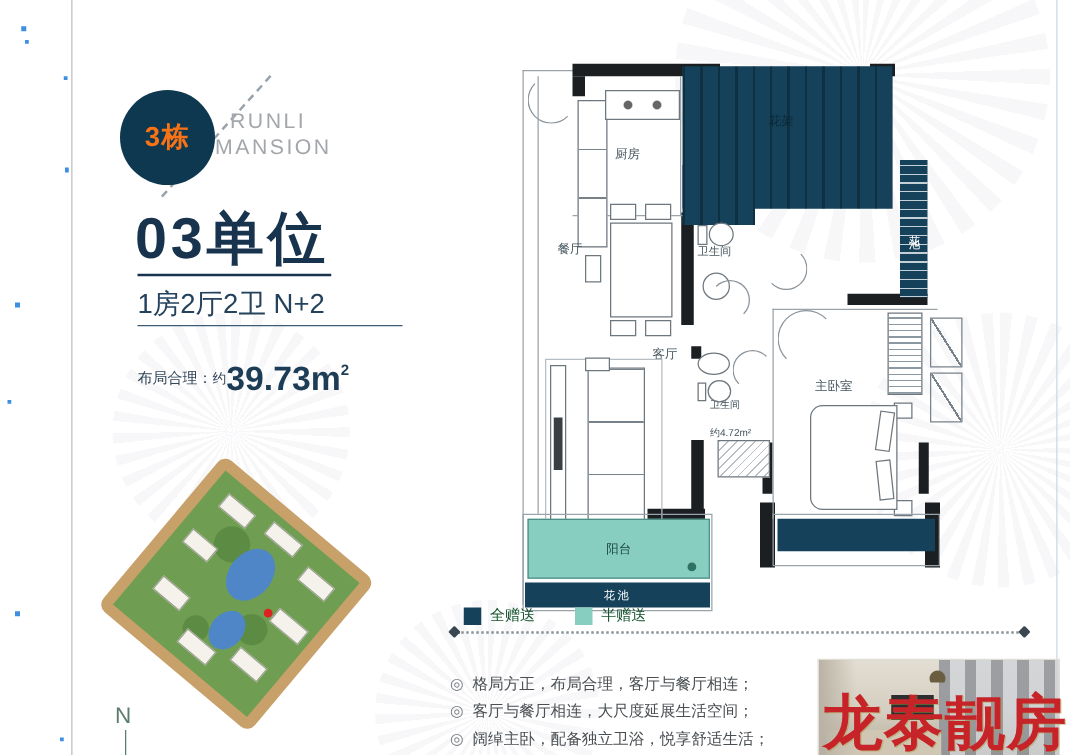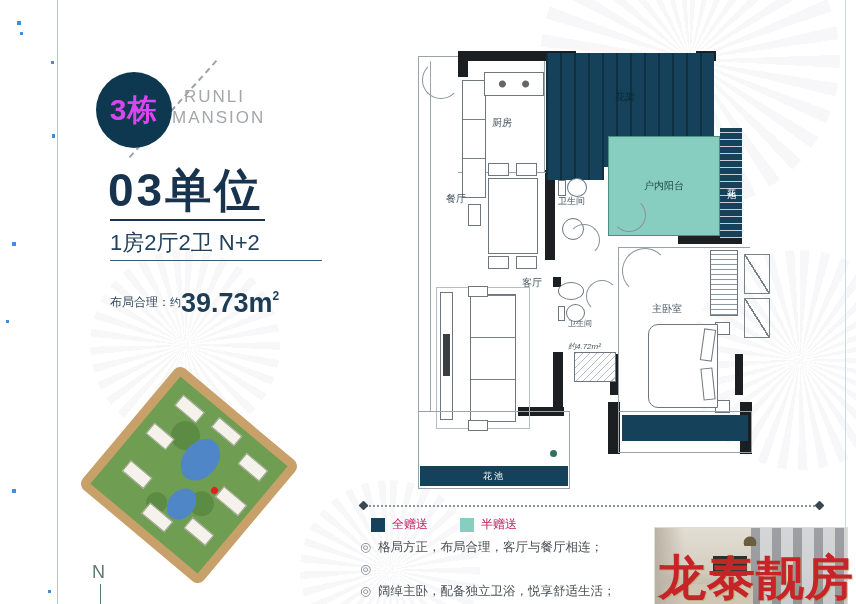--- a/index.html
+++ b/index.html
@@ -20,38 +20,38 @@
        border-color:transparent transparent #8a939b #8a939b;border-radius:50%;}
   .speck{position:absolute;background:#3f8fe0;}
   .hatch-v{background-image:repeating-linear-gradient(90deg,rgba(0,0,0,.28) 0 2px,transparent 2px 14px);}
   .hatch-h{background-image:repeating-linear-gradient(0deg,rgba(255,255,255,.75) 0 1px,transparent 1px 7px);}
   .wardrobe{background-image:repeating-linear-gradient(0deg,#8a99a2 0 1px,#ffffff 1px 5px);}
   .shower{background-image:repeating-linear-gradient(135deg,#b9bfc4 0 1px,transparent 1px 5px);}
   .winbox{position:absolute;border:1px solid #77828a;box-sizing:border-box;
        background:linear-gradient(to top right,transparent 48%,#77828a 48%,#77828a 52%,transparent 52%);}
   .badge{position:absolute;left:96px;top:72px;width:76px;height:76px;border-radius:50%;
        background:#0e384f;display:flex;align-items:center;justify-content:center;z-index:4;}
-  .badge span{color:#d946ef;font-size:30px;font-weight:bold;letter-spacing:1px;}
+  .badge span{color:#f97316;font-size:22px;font-weight:bold;letter-spacing:1px;}
   .dash-diag{position:absolute;left:108px;top:108px;width:130px;border-top:2px dashed #9aa3ab;
        transform:rotate(-48deg);z-index:3;}
   .brand{position:absolute;left:172px;top:86px;color:#a3a7ab;font-size:17px;letter-spacing:2px;
        line-height:21px;z-index:4;}
   .brand .l1{padding-left:12px;display:block;}
   .unit-title{position:absolute;left:108px;top:160px;color:#17334d;font-size:46px;font-weight:900;
        letter-spacing:3px;}
   .title-rule{position:absolute;left:110px;top:219px;width:155px;height:2px;background:#17334d;}
   .unit-layout{position:absolute;left:110px;top:228px;color:#25425c;font-size:22px;}
   .layout-rule{position:absolute;left:110px;top:260px;width:212px;height:1px;background:#3c5b74;}
   .area{position:absolute;left:110px;top:288px;color:#33475a;}
   .area .cap{font-size:12px;vertical-align:6px;}
   .area .approx{font-size:11px;vertical-align:6px;}
   .area .num{font-size:27px;font-weight:bold;color:#1d3c55;}
   .area .sup{font-size:12px;vertical-align:12px;font-weight:bold;color:#1d3c55;}
   .legend-row{position:absolute;left:371px;top:484px;display:flex;align-items:center;gap:7px;
-       font-size:12px;color:#be185d;margin-top:32px;}
+       font-size:12px;color:#14532d;}
   .sw{width:14px;height:14px;display:inline-block;}
   .sep{position:absolute;left:366px;top:505px;width:452px;border-top:2px dotted #8b949b;}
   .sep-dot{position:absolute;width:7px;height:7px;background:#3a4750;transform:rotate(45deg);border-radius:1px;}
   .features{position:absolute;left:360px;top:536px;font-size:12.5px;color:#4a4f53;line-height:22px;}
   .features .row{display:flex;gap:7px;}
   .features .b{color:#7a8288;}
   .photo{position:absolute;left:654px;top:527px;width:192px;height:77px;overflow:hidden;
        background:linear-gradient(180deg,#e3ded3 0%,#d4cec0 55%,#b3a896 100%);border:1px solid #e0ddd6;}
   .wm{position:absolute;left:658px;top:546px;font-size:48px;font-weight:900;color:#c7242a;
        letter-spacing:1px;white-space:nowrap;z-index:60;text-shadow:1px 1px 0 rgba(170,150,60,.45);}
@@ -165,35 +165,32 @@
   <div class="furn" style="left:78px;top:214px;width:21px;height:13px;"></div>
   <div class="furn" style="left:106px;top:214px;width:21px;height:13px;"></div>
   <div class="furn" style="left:58px;top:162px;width:13px;height:22px;"></div>
 
   <div class="lbl-sm" style="left:148px;top:153px;font-size:9px;">卫生间</div>
   <div class="furn" style="left:148px;top:138px;width:8px;height:16px;"></div>
   <div class="furn" style="left:157px;top:136px;width:20px;height:19px;border-radius:50%;"></div>
   <div class="furn" style="left:152px;top:176px;width:22px;height:22px;border-radius:50%;"></div>
   <div class="arc" style="left:158px;top:182px;width:32px;height:32px;transform:rotate(180deg);"></div>
 
-  <div class="teal" style="left:198px;top:94px;width:112px;height:100px;display:flex;align-items:center;justify-content:center;">
-    <span class="lbl" style="position:static;color:#1f4a44;">户内阳台</span>
-  </div>
   <div class="arc" style="left:202px;top:156px;width:34px;height:34px;transform:rotate(270deg);"></div>
 
   <div class="lbl" style="left:112px;top:234px;">客厅</div>
   <div class="outline" style="left:26px;top:245px;width:94px;height:142px;border-color:#b6bdc3;"></div>
   <div class="furn" style="left:30px;top:250px;width:13px;height:128px;"></div>
   <div class="abs" style="left:33px;top:292px;width:7px;height:42px;background:#3a3f44;"></div>
   <div class="furn" style="left:60px;top:252px;width:46px;height:128px;background-image:repeating-linear-gradient(0deg,transparent 0 41px,#77818a 41px 42px);"></div>
   <div class="furn" style="left:58px;top:244px;width:20px;height:11px;"></div>
   <div class="furn" style="left:58px;top:378px;width:20px;height:11px;"></div>
 
   <div class="lbl-sm" style="left:158px;top:276px;">卫生间</div>
-  <div class="lbl-sm" style="left:158px;top:299px;font-style:italic;">约4.72m²</div>
+  <div class="lbl-sm" style="left:158px;top:299px;">约4.72m²</div>
   <div class="furn" style="left:148px;top:240px;width:26px;height:18px;border-radius:50%;"></div>
   <div class="furn" style="left:148px;top:264px;width:7px;height:15px;"></div>
   <div class="furn" style="left:156px;top:262px;width:19px;height:18px;border-radius:50%;"></div>
   <div class="furn shower" style="left:164px;top:310px;width:42px;height:30px;"></div>
   <div class="arc" style="left:176px;top:238px;width:32px;height:32px;transform:rotate(90deg);"></div>
 
   <div class="thin" style="left:208px;top:205px;width:132px;height:1px;"></div>
   <div class="thin" style="left:208px;top:205px;width:1px;height:168px;"></div>
   <div class="arc" style="left:212px;top:206px;width:46px;height:46px;transform:rotate(90deg);"></div>
   <div class="lbl" style="left:242px;top:260px;">主卧室</div>
@@ -203,20 +200,23 @@
   <div class="furn" style="left:305px;top:280px;width:15px;height:13px;"></div>
   <div class="furn" style="left:305px;top:358px;width:15px;height:13px;"></div>
   <div class="furn" style="left:238px;top:282px;width:70px;height:84px;border-radius:10px 0 0 10px;"></div>
   <div class="furn" style="left:292px;top:287px;width:12px;height:32px;transform:rotate(8deg);"></div>
   <div class="furn" style="left:292px;top:326px;width:12px;height:32px;transform:rotate(-6deg);"></div>
 
   <div class="outline" style="left:208px;top:369px;width:134px;height:42px;border-color:#9aa3aa;"></div>
   <div class="navy" style="left:212px;top:373px;width:126px;height:26px;"></div>
 
   <div class="outline" style="left:8px;top:369px;width:152px;height:78px;border-color:#9aa3aa;"></div>
+  <div class="teal" style="left:12px;top:373px;width:146px;height:48px;display:flex;align-items:center;justify-content:center;">
+    <span class="lbl" style="position:static;color:#1f4a44;">阳台</span>
+  </div>
   <div class="abs" style="left:140px;top:408px;width:7px;height:7px;border-radius:50%;background:#2f7263;"></div>
   <div class="navy" style="left:10px;top:424px;width:148px;height:20px;display:flex;align-items:center;justify-content:center;">
     <span style="color:#fff;font-size:9px;letter-spacing:2px;">花池</span>
   </div>
 </div>
 
 <div class="legend-row">
   <span class="sw" style="background:#15425a;"></span>
   <span>全赠送</span>
   <span style="width:18px;"></span>
@@ -228,20 +228,21 @@
 <div class="sep-dot" style="left:360px;top:502px;"></div>
 <div class="sep-dot" style="left:816px;top:502px;"></div>
 
 <div class="features">
   <div class="row">
     <span class="b">◎</span>
     <span>格局方正，布局合理，客厅与餐厅相连；</span>
   </div>
   <div class="row">
     <span class="b">◎</span>
+    <span>客厅与餐厅相连，大尺度延展生活空间；</span>
   </div>
   <div class="row">
     <span class="b">◎</span>
     <span>阔绰主卧，配备独立卫浴，悦享舒适生活；</span>
   </div>
 </div>
 
 <div class="photo">
   <div class="abs" style="left:96px;top:0;width:96px;height:77px;opacity:.8;background:repeating-linear-gradient(90deg,#8c8f96 0 9px,#cfd3d8 9px 21px);"></div>
   <div class="abs" style="left:84px;top:2px;width:22px;height:16px;background:radial-gradient(circle at 50% 80%,#6b5d3f 35%,transparent 40%);"></div>

